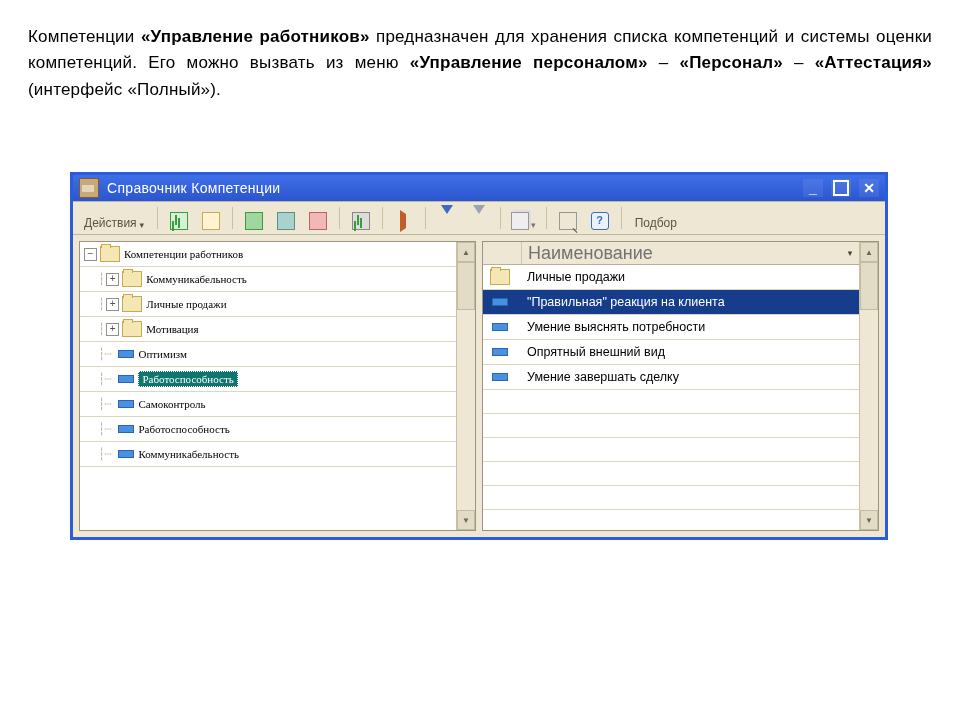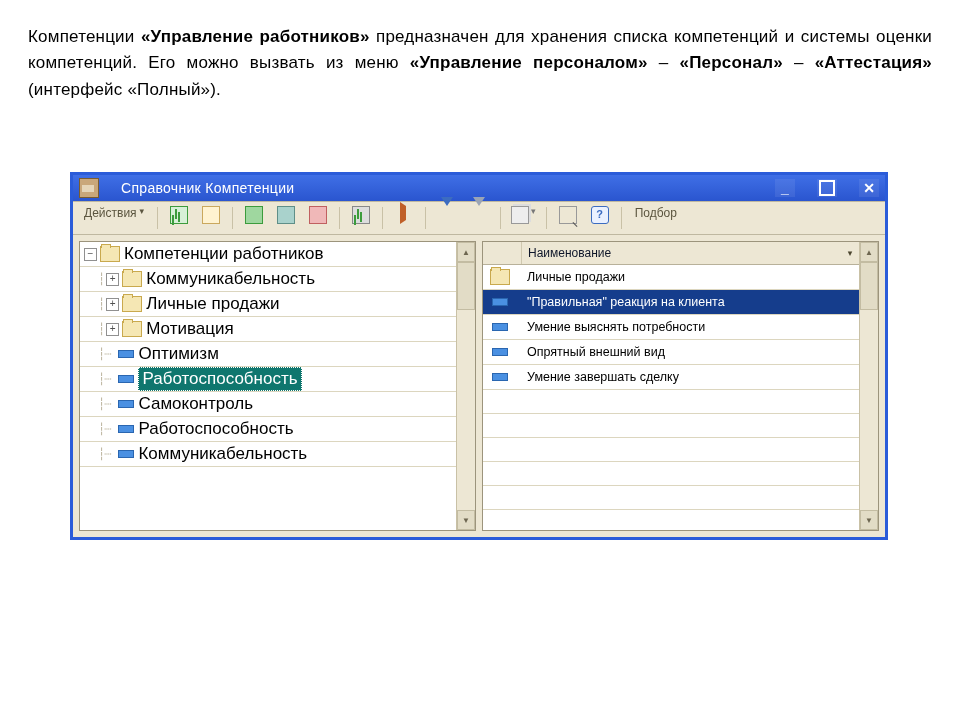--- a/index.html
+++ b/index.html
@@ -2,31 +2,31 @@
 <html><head>
 <meta charset="utf-8">
 <style>
 html,body{margin:0;padding:0;font-family:Arial,Tahoma,sans-serif;background:#fff;color:#000}
 body{width:960px;height:720px;overflow:hidden;position:relative;font-size:15px}
 
 .doc-text{padding:24px 28px 12px 28px;line-height:1.55;text-align:justify;font-family:Arial,sans-serif;font-size:17px;letter-spacing:.2px}
 .doc-text b{font-weight:bold}
 
 .window{position:absolute;left:70px;top:172px;width:812px;border:3px solid #2b5cd9;background:#fff;font-family:Tahoma,sans-serif;font-size:12px}
-.titlebar{height:26px;background:linear-gradient(#3f6fe6,#2a55cf);display:flex;align-items:center;gap:22px;padding:0 6px;color:#fff}
+.titlebar{height:26px;background:linear-gradient(#3f6fe6,#2a55cf);display:flex;align-items:center;gap:8px;padding:0 6px;color:#fff}
 .titlebar .spacer{flex:1}
 .titlebar .title{font-size:14px;letter-spacing:.3px}
 .titlebtn{width:20px;height:18px;display:flex;align-items:center;justify-content:center;color:#fff;font-weight:bold;font-size:14px;background:rgba(255,255,255,.08)}
 .box-icon{width:12px;height:12px;border:2px solid #fff;display:inline-block}
 
 .app-icon{width:18px;height:18px;background:#c9a77a;border:1px solid #7a5c30;position:relative}
 .app-icon::before{content:"";position:absolute;left:2px;top:6px;width:12px;height:7px;background:#e5d5b8}
 
 .toolbar{height:32px;background:#ede7d4;border-top:1px solid #bfb8a0;border-bottom:1px solid #bfb8a0;display:flex;align-items:center;gap:2px;padding:0 4px}
-.tbtn{height:24px;min-width:22px;padding:0 3px;display:flex;align-items:flex-start;justify-content:center;border:1px solid transparent}
+.tbtn{height:24px;min-width:22px;padding:0 3px;display:flex;align-items:flex-end;justify-content:center;border:1px solid transparent}
 .tbtn.text{padding:0 6px;color:#5b553f;font-size:12px}
 .tbtn.text .caret{margin-left:3px;font-size:9px;color:#5b553f}
 .tsep{width:1px;height:22px;background:#c9c1a6;margin:0 4px}
 
 .ico{width:16px;height:16px;display:inline-block;position:relative}
 .ico-tree{border:1px solid #3c9c3c;background:#d7f0d7}
 .ico-tree::after{content:"";position:absolute;left:4px;top:2px;width:2px;height:10px;background:#3c9c3c;box-shadow:3px 3px 0 #3c9c3c,-3px 6px 0 #3c9c3c}
 .ico-file{border:1px solid #caa85d;background:#fff3d1}
 .ico-green{background:#9fd79f;border:1px solid #3c9c3c}
 .ico-teal{background:#a9d2cc;border:1px solid #5f8f88}
@@ -47,26 +47,26 @@
 .scroll .sthumb{height:46px;background:#e2dcc6;border:1px solid #c3bca2}
 
 .tree-row{height:24px;display:flex;align-items:center;border-bottom:1px solid #dcd6bf;padding-left:4px;position:relative}
 .expander{width:11px;height:11px;border:1px solid #909090;display:flex;align-items:center;justify-content:center;font-size:10px;line-height:10px;color:#505050;margin-right:3px;background:#fff}
 .tree-icon{width:18px;height:14px;margin-right:4px;display:inline-block;position:relative}
 .folder{background:#f5e7b4;border:1px solid #c9a94d}
 .folder::before{content:"";position:absolute;left:0;top:-3px;width:8px;height:3px;background:#f5e7b4;border:1px solid #c9a94d;border-bottom:none}
 .leaf-ico{width:14px;height:6px;background:#4a90e2;border:1px solid #2a66b0;margin-right:4px}
 .indent{display:inline-block}
 .dots{color:#b8b19a;font-size:12px;letter-spacing:-1px;margin-right:2px}
-.tree-label{font-size:17px;font-family:Liberation Sans, sans-serif;color:#000}
+.tree-label{font-size:11px;font-family:Liberation Serif, serif;color:#000}
 .selected{background:#0f766e;color:#fff;padding:1px 3px;border:1px dotted #fff}
 
 .grid-head{height:22px;background:#ede7d4;border-bottom:1px solid #b8b19a;display:flex;align-items:center}
 .grid-head .col-icon{width:38px;border-right:1px solid #cfc8af;height:100%}
-.grid-head .col-name{flex:1;padding-left:6px;font-size:12px;color:#0f172a}
+.grid-head .col-name{flex:1;padding-left:6px;font-size:18px;color:#737373}
 .grid-head .col-caret{width:18px;text-align:center;font-size:9px;color:#4c462f}
 .grid-row{height:24px;display:flex;align-items:center;border-bottom:1px solid #dcd6bf}
 .grid-row .ic{width:38px;display:flex;align-items:center;justify-content:center}
 .grid-row .val{flex:1;padding-left:6px;font-size:12.5px}
 .grid-row.sel{background:#153d8c;color:#fff}
 .grid-row.sel .val{color:#fff}
 .blank-fill{flex:1;background:repeating-linear-gradient(#fff,#fff 23px,#dcd6bf 23px,#dcd6bf 24px)}
 </style>
 </head>
 <body>

